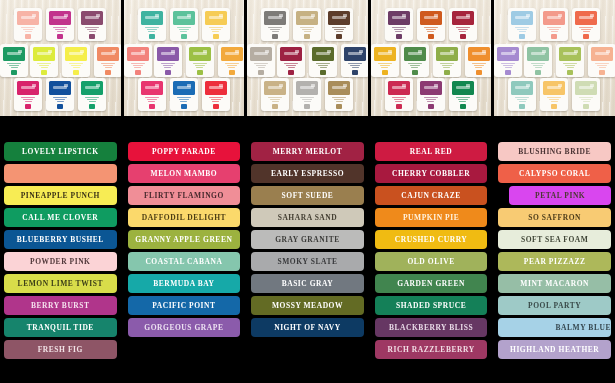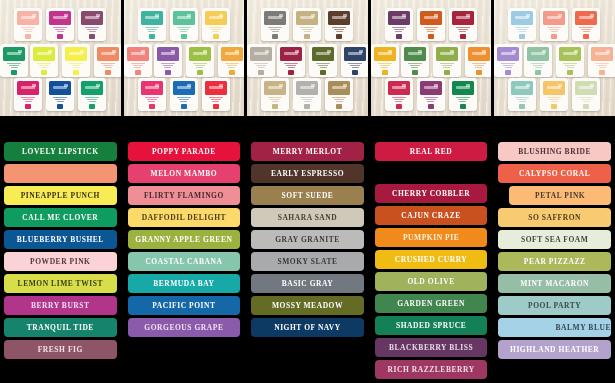--- a/index.html
+++ b/index.html
@@ -814,21 +814,21 @@
           <span class="swatch-label" style="color: rgb(255, 255, 255);">MOSSY MEADOW</span>
         </div>
         <div class="swatch" title="NIGHT OF NAVY" style="background: rgb(13, 58, 99);">
           <span class="swatch-label" style="color: rgb(255, 255, 255);">NIGHT OF NAVY</span>
         </div>
       </div>
       <div class="swatch-column">
         <div class="swatch" title="REAL RED" style="background: rgb(206, 27, 66);">
           <span class="swatch-label" style="color: rgb(255, 255, 255);">REAL RED</span>
         </div>
-        <div class="swatch" title="CHERRY COBBLER" style="background: rgb(168, 25, 63); margin-top: 20px;">
+        <div class="swatch" title="CHERRY COBBLER" style="background: rgb(168, 25, 63);">
           <span class="swatch-label" style="color: rgb(255, 255, 255);">CHERRY COBBLER</span>
         </div>
         <div class="swatch" title="CAJUN CRAZE" style="background: rgb(201, 81, 31);">
           <span class="swatch-label" style="color: rgb(255, 255, 255);">CAJUN CRAZE</span>
         </div>
         <div class="swatch" title="PUMPKIN PIE" style="background: rgb(239, 138, 27);">
           <span class="swatch-label" style="color: rgb(255, 243, 224);">PUMPKIN PIE</span>
         </div>
         <div class="swatch" title="CRUSHED CURRY" style="background: rgb(240, 187, 18);">
           <span class="swatch-label" style="color: rgb(255, 255, 255);">CRUSHED CURRY</span>
@@ -849,21 +849,21 @@
           <span class="swatch-label" style="color: rgb(242, 221, 229);">RICH RAZZLEBERRY</span>
         </div>
       </div>
       <div class="swatch-column">
         <div class="swatch" title="BLUSHING BRIDE" style="background: rgb(247, 200, 196);">
           <span class="swatch-label" style="color: rgb(74, 51, 52);">BLUSHING BRIDE</span>
         </div>
         <div class="swatch" title="CALYPSO CORAL" style="background: rgb(239, 96, 72);">
           <span class="swatch-label" style="color: rgb(255, 255, 255);">CALYPSO CORAL</span>
         </div>
-        <div class="swatch" title="PETAL PINK" style="background: #fdba74; margin-left: 11px;">
+        <div class="swatch" title="PETAL PINK" style="background: #d946ef; margin-left: 11px;">
           <span class="swatch-label" style="color: rgb(75, 57, 49);">PETAL PINK</span>
         </div>
         <div class="swatch" title="SO SAFFRON" style="background: rgb(248, 203, 115);">
           <span class="swatch-label" style="color: rgb(76, 60, 26);">SO SAFFRON</span>
         </div>
         <div class="swatch" title="SOFT SEA FOAM" style="background: rgb(231, 237, 219);">
           <span class="swatch-label" style="color: rgb(62, 68, 53);">SOFT SEA FOAM</span>
         </div>
         <div class="swatch" title="PEAR PIZZAZZ" style="background: rgb(173, 184, 90);">
           <span class="swatch-label" style="color: rgb(255, 255, 255);">PEAR PIZZAZZ</span>

